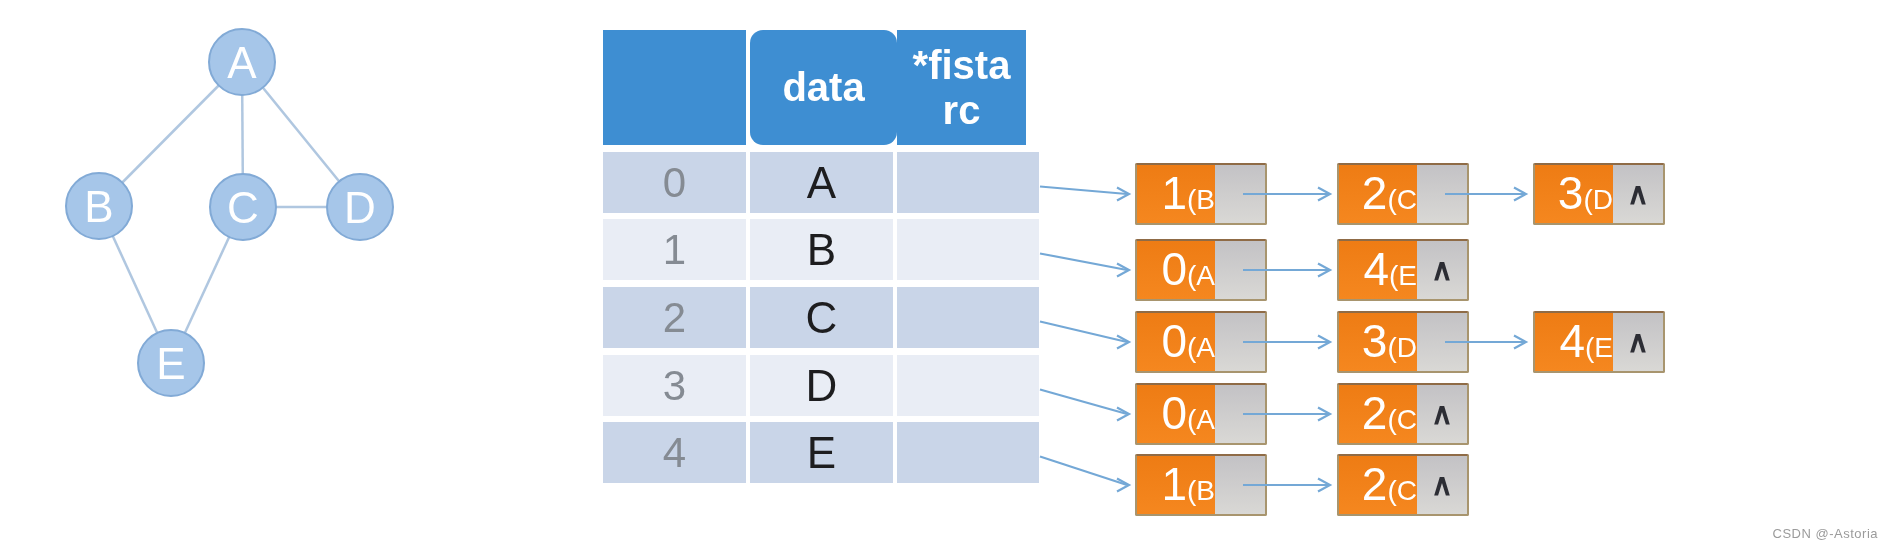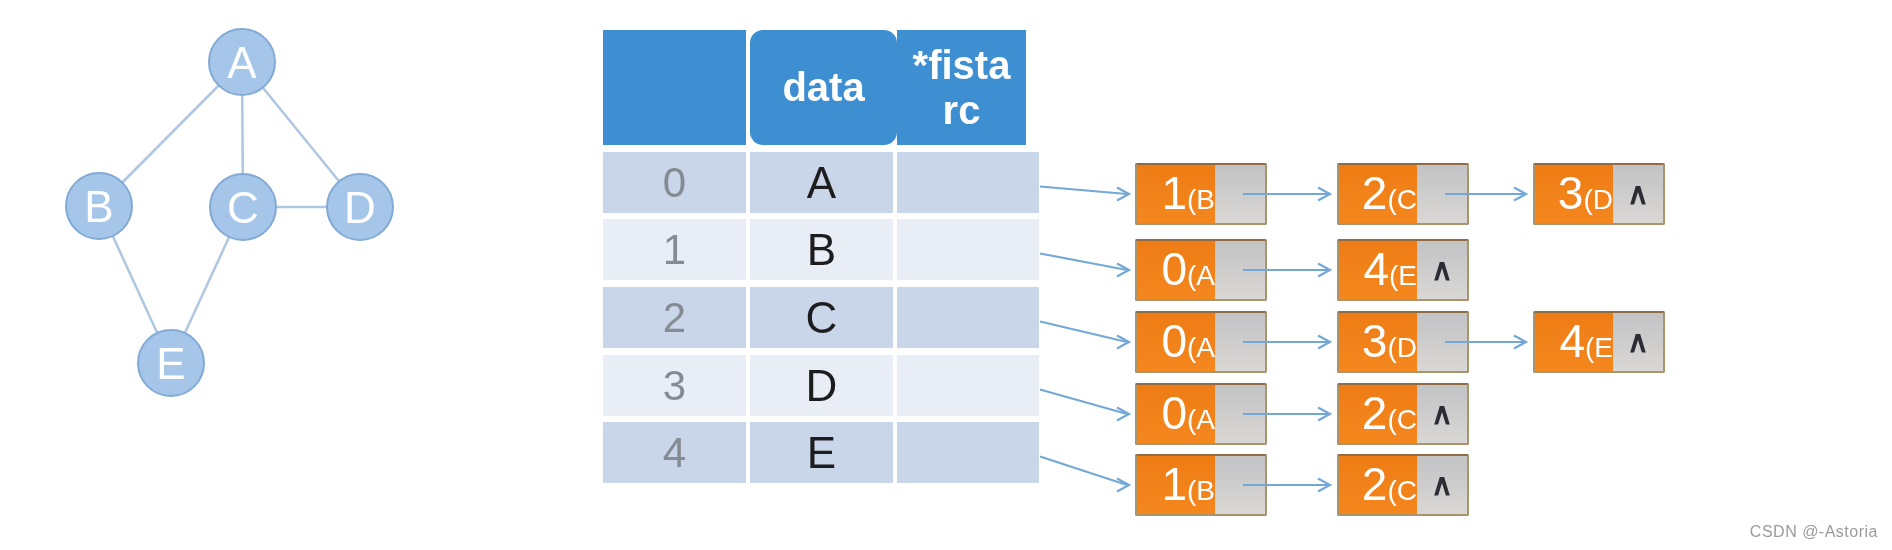--- a/index.html
+++ b/index.html
@@ -42,21 +42,21 @@
   }
   .node .val .num{font-size:46px;}
   .node .val .ref{font-size:28px;}
   .node .ptr{
     flex:1; background:linear-gradient(180deg,var(--ptr-gray1),var(--ptr-gray2));
     display:flex; align-items:center; justify-content:center;
   }
   .node .caret{font-size:30px; font-weight:bold; color:var(--caret-color); line-height:1;}
 
   #watermark{
-    position:absolute; right:14px; bottom:9px; font-size:16px; color:var(--watermark-color);
+    position:absolute; right:14px; bottom:9px; font-size:13px; color:var(--watermark-color);
     letter-spacing:.5px; z-index:2;
   }
 </style>
 </head>
 <body>
 
 <div id="canvas">
 
   <svg id="graph-svg" width="460" height="450" viewBox="0 0 460 450">
       <line x1="242" y1="62" x2="99" y2="206" stroke="#b0c7e0" stroke-width="2.5"></line>

